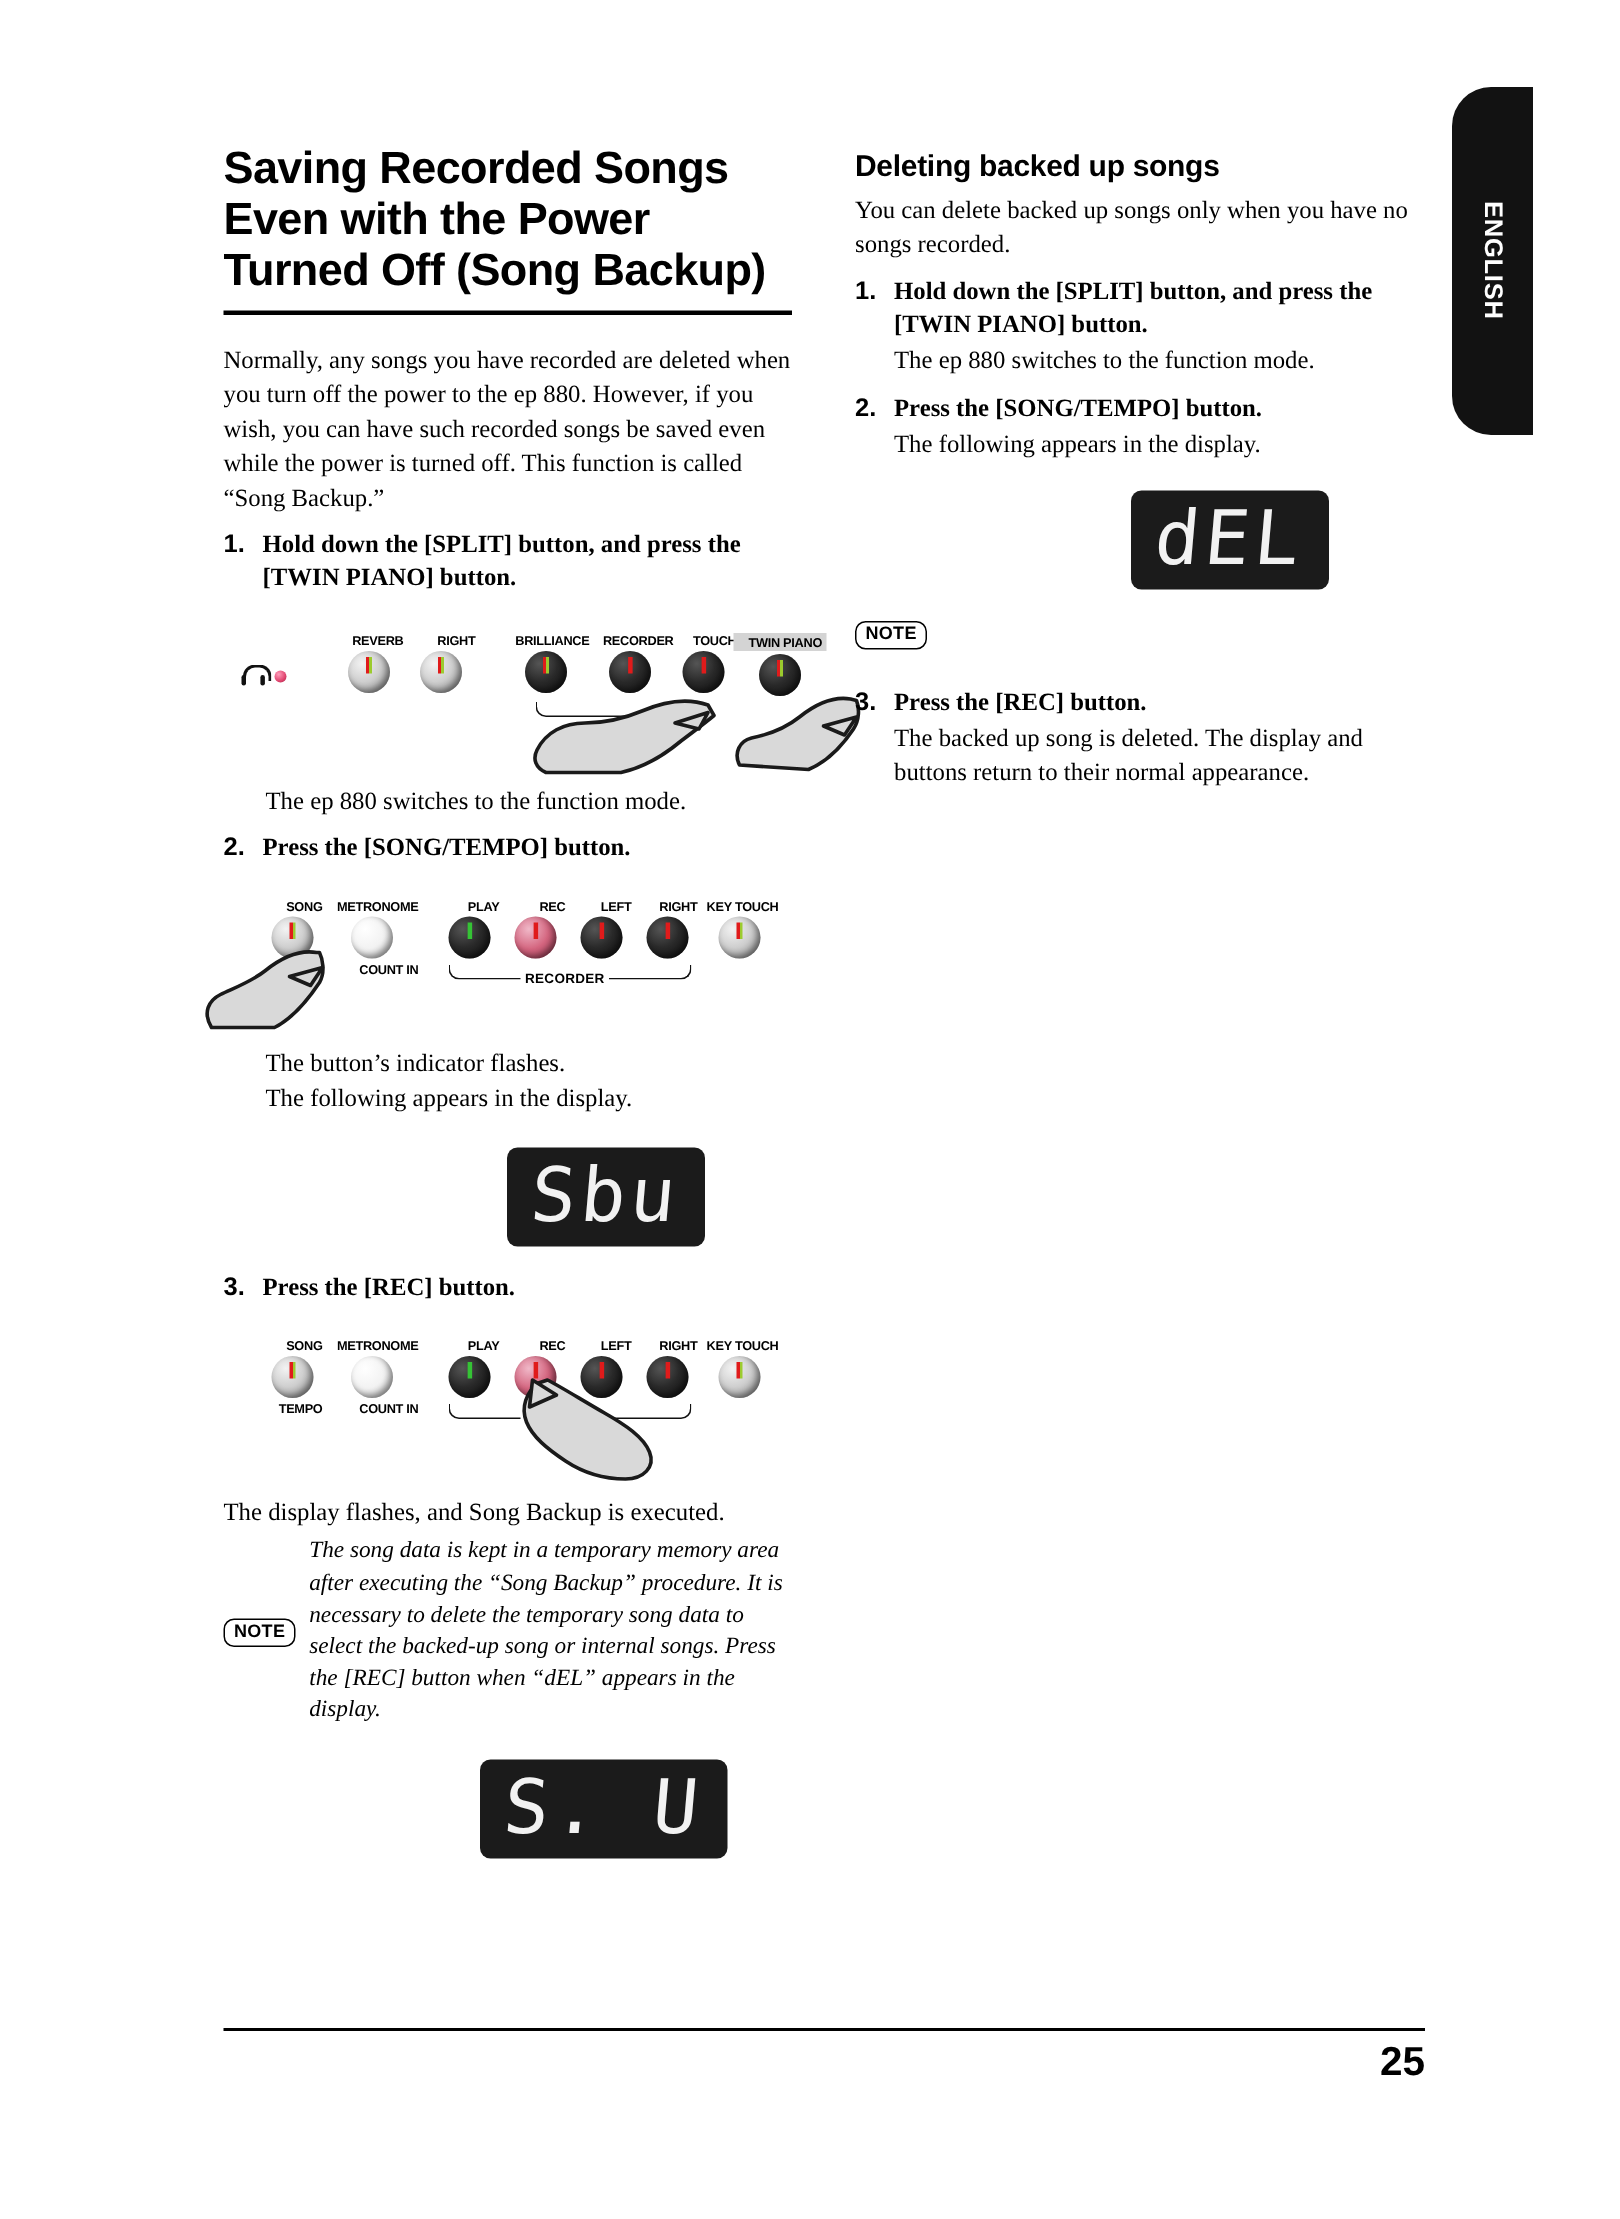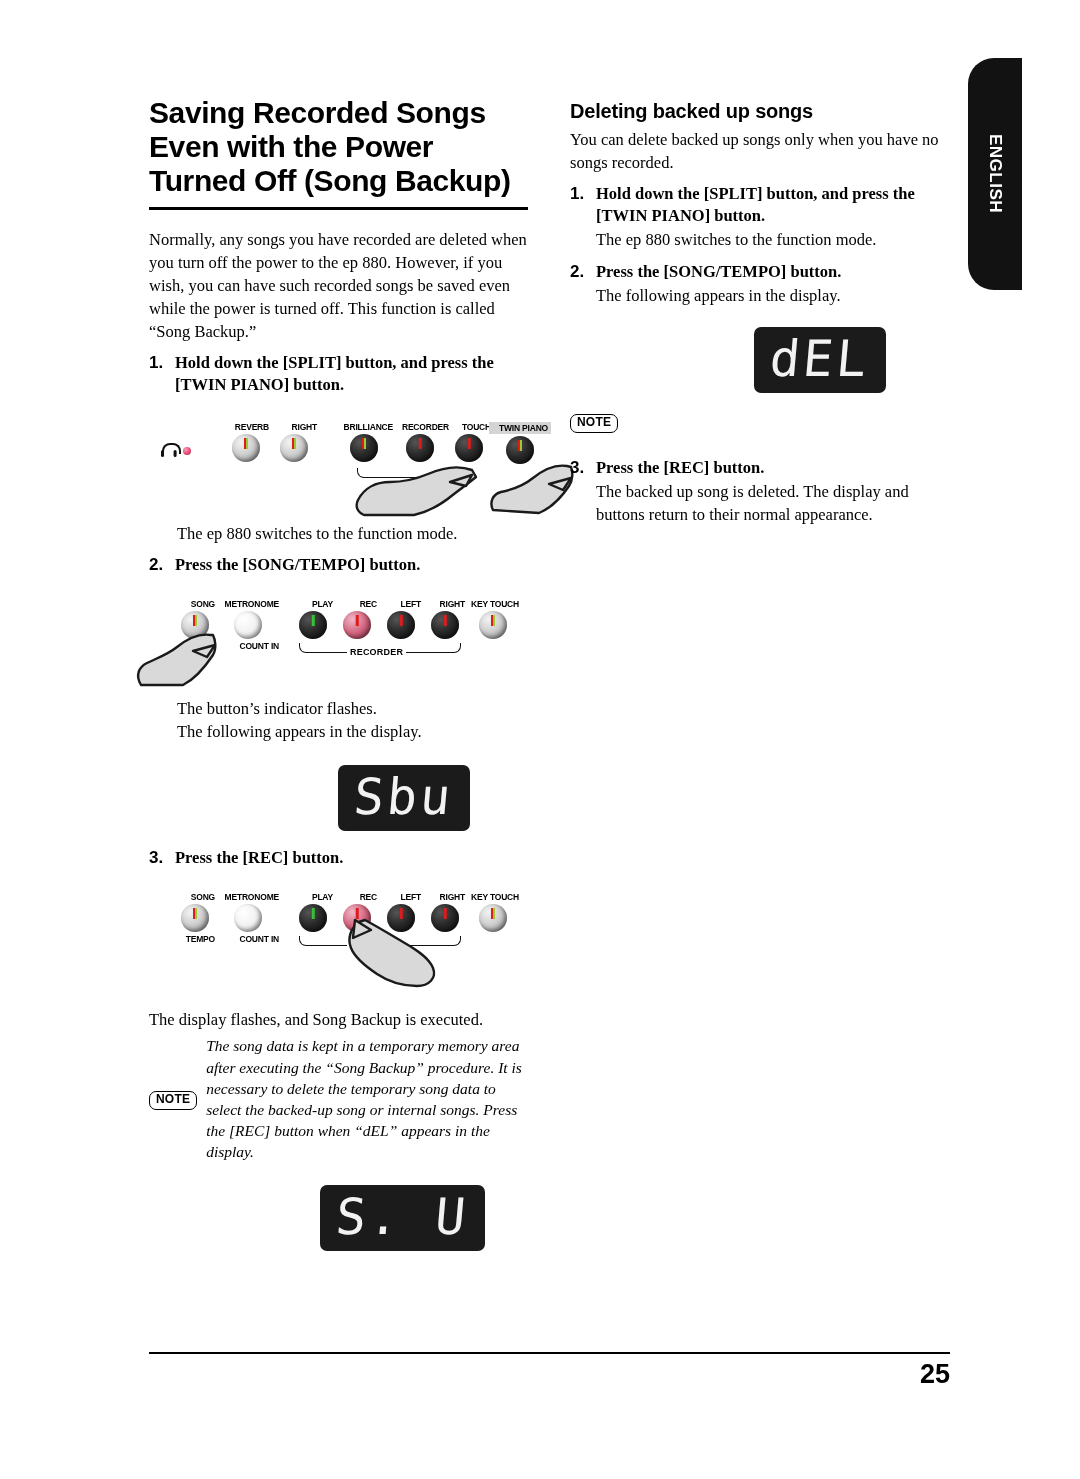--- a/index.html
+++ b/index.html
@@ -539,21 +539,21 @@
 
       <div class="bracket" style="left:130px; top:52px; width:160px;"></div>
       <div class="bracket-label" style="left:178px; top:56px;">RECORDER</div>
 
       <svg class="hand" style="left:168px; top:32px;" width="120" height="74" viewBox="0 0 120 74">
         <path d="M22 6 C14 12, 10 22, 14 32 C18 42, 28 50, 40 58 C52 66, 66 70, 80 70 C92 70, 100 62, 96 52 C92 42, 80 34, 66 26 C52 18, 36 8, 28 4 Z" fill="#d9d9d9" stroke="#1a1a1a" stroke-width="2.4" stroke-linejoin="round"></path>
         <path d="M18 4 L34 14 L16 22 Z" fill="#d9d9d9" stroke="#1a1a1a" stroke-width="2.4" stroke-linejoin="round"></path>
       </svg>
     </div>
 
-    <p class="body-text" style="margin-top:24px;">The display flashes, and Song Backup is executed.</p>
+    <p class="body-text" style="margin-top:12px;">The display flashes, and Song Backup is executed.</p>
 
     <div class="note">
       <div class="note-badge">NOTE</div>
       <div class="note-text">The song data is kept in a temporary memory area after executing the “Song Backup” procedure. It is necessary to delete the temporary song data to select the backed-up song or internal songs. Press the [REC] button when “dEL” appears in the display.</div>
     </div>
 
 
     <div class="led-wrap disp-su">
       <span class="led-display">
         <span class="led-text">S. U</span>

